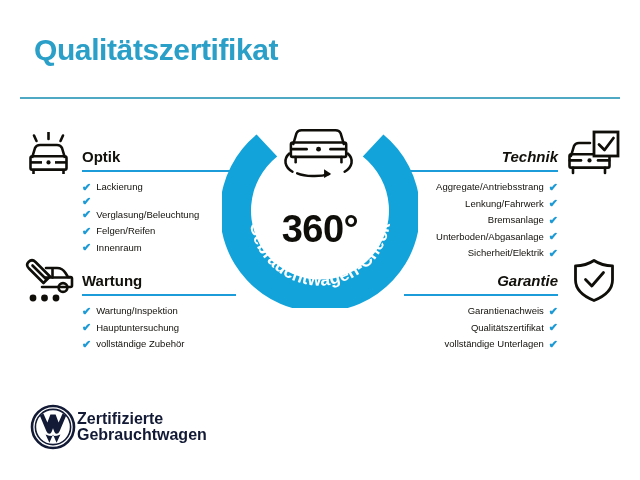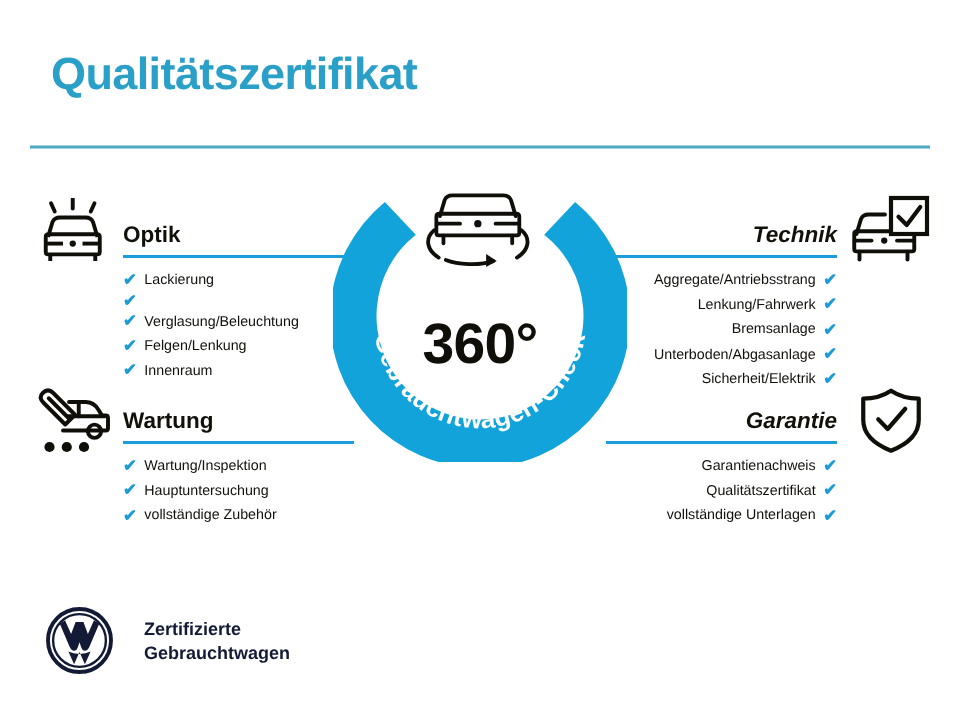--- a/index.html
+++ b/index.html
@@ -67,22 +67,22 @@
   #icon-technik  { left: 566px; top: 130px; }
   #icon-garantie { left: 570px; top: 258px; }
 
   
   .badge { position: absolute; left: 222px; top: 112px; width: 196px; height: 196px; }
 
   
   .footer { position: absolute; left: 30px; top: 404px; display: flex; align-items: center; }
   .vw-mark { width: 46px; height: 46px; flex: 0 0 46px; }
   .vw-text {
-    margin-left: 20px;
-    font-size: 12px; font-weight: bold; color: #131A35;
+    margin-left: 1px;
+    font-size: 16px; font-weight: bold; color: #131A35;
     line-height: 16px; white-space: pre-line;
   }
 </style>
 </head>
 <body>
 
 <div class="page">
 
   <div class="title">Qualitätszertifikat</div>
   <div class="title-rule"></div>
@@ -157,21 +157,21 @@
       </div>
       <div class="item">
         <span class="check">✔</span>
       </div>
       <div class="item">
         <span class="check">✔</span>
         <span>Verglasung/Beleuchtung</span>
       </div>
       <div class="item">
         <span class="check">✔</span>
-        <span>Felgen/Lenkung</span>
+        <span>Felgen/Reifen</span>
       </div>
       <div class="item">
         <span class="check">✔</span>
         <span>Innenraum</span>
       </div>
     </div>
   </div>
 
   <div class="section sec-left" id="sec-wartung">
     <div class="sec-head">

